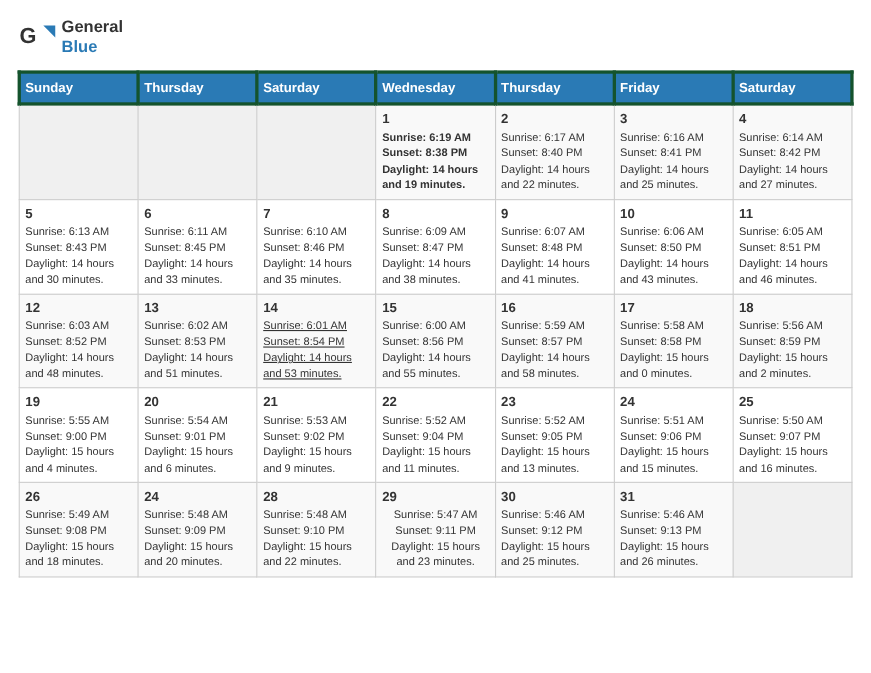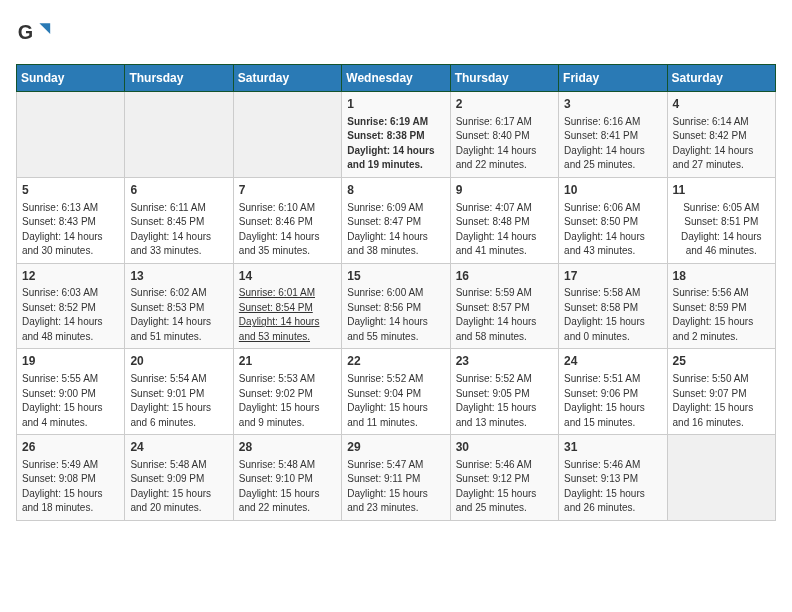--- a/index.html
+++ b/index.html
@@ -42,21 +42,21 @@
       border-collapse: collapse;
       font-size: 11px;
     }
     thead tr th {
       background-color: #2a7ab5;
       color: #fff;
       padding: 6px 4px;
       text-align: left;
       font-weight: bold;
       font-size: 12px;
-      border: 1px solid #14532d;
+      border: 3px solid #14532d;
     }
     tbody tr td {
       border: 1px solid #ccc;
       vertical-align: top;
       padding: 4px 5px;
       min-height: 80px;
       height: 82px;
       width: calc(100% / 7);
       color: #333;
       line-height: 1.4;
@@ -85,20 +85,24 @@
 
 <div class="header">
   <div class="logo">
     <svg class="logo-icon" viewBox="0 0 40 40">
       <rect x="0" y="0" width="40" height="40" fill="none"></rect>
 
       <text x="2" y="26" font-size="22" font-weight="bold" fill="#333" font-family="Arial">G</text>
 
       <polygon points="26,8 38,8 38,20" fill="#2a7ab5"></polygon>
     </svg>
+    <div>
+      <div style="font-size:15px;font-weight:bold;color:#333;line-height:1.2;">General</div>
+      <div style="font-size:15px;font-weight:bold;color:#2a7ab5;line-height:1.2;">Blue</div>
+    </div>
   </div>
   <div class="title-block">
     <div class="month-title"></div>
     <div class="location"></div>
   </div>
 </div>
 
 <table>
   <thead>
     <tr>
@@ -169,35 +173,35 @@
         </td>
         <td>
           <span class="day-num">8</span>
           <div class="day-info" style="white-space: pre-line;">Sunrise: 6:09 AM
 Sunset: 8:47 PM
 Daylight: 14 hours
 and 38 minutes.</div>
         </td>
         <td>
           <span class="day-num">9</span>
-          <div class="day-info" style="white-space: pre-line;">Sunrise: 4:07 AM
+          <div class="day-info" style="white-space: pre-line;">Sunrise: 6:07 AM
 Sunset: 8:48 PM
 Daylight: 14 hours
 and 41 minutes.</div>
         </td>
         <td>
           <span class="day-num">10</span>
           <div class="day-info" style="white-space: pre-line;">Sunrise: 6:06 AM
 Sunset: 8:50 PM
 Daylight: 14 hours
 and 43 minutes.</div>
         </td>
         <td>
           <span class="day-num">11</span>
-          <div class="day-info" style="white-space: pre-line; text-align: center;">Sunrise: 6:05 AM
+          <div class="day-info" style="white-space: pre-line;">Sunrise: 6:05 AM
 Sunset: 8:51 PM
 Daylight: 14 hours
 and 46 minutes.</div>
         </td>
       </tr>
       <tr>
         <td>
           <span class="day-num">12</span>
           <div class="day-info" style="white-space: pre-line;">Sunrise: 6:03 AM
 Sunset: 8:52 PM
@@ -315,21 +319,21 @@
         </td>
         <td>
           <span class="day-num">28</span>
           <div class="day-info" style="white-space: pre-line;">Sunrise: 5:48 AM
 Sunset: 9:10 PM
 Daylight: 15 hours
 and 22 minutes.</div>
         </td>
         <td>
           <span class="day-num">29</span>
-          <div class="day-info" style="white-space: pre-line;">Sunrise: 5:47 AM
+          <div class="day-info" style="white-space: pre-line; text-align: center;">Sunrise: 5:47 AM
 Sunset: 9:11 PM
 Daylight: 15 hours
 and 23 minutes.</div>
         </td>
         <td>
           <span class="day-num">30</span>
           <div class="day-info" style="white-space: pre-line;">Sunrise: 5:46 AM
 Sunset: 9:12 PM
 Daylight: 15 hours
 and 25 minutes.</div>

